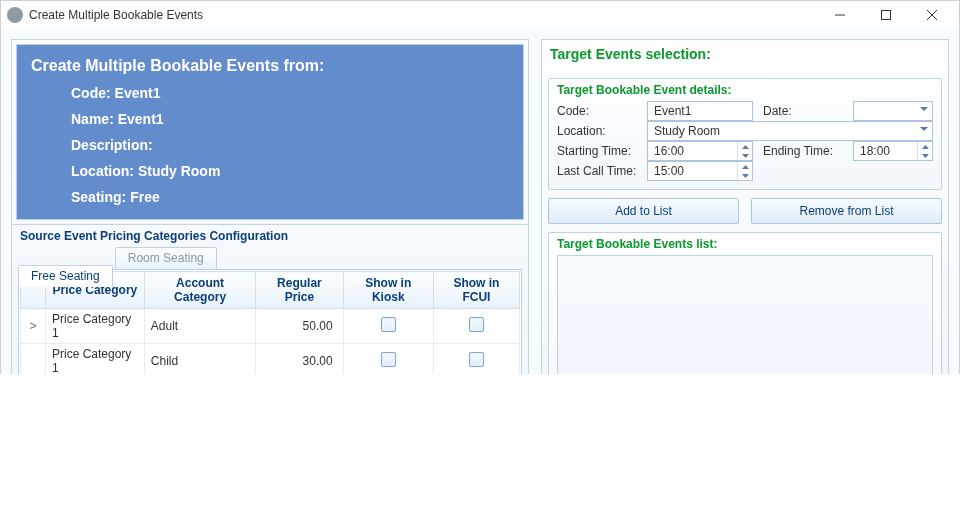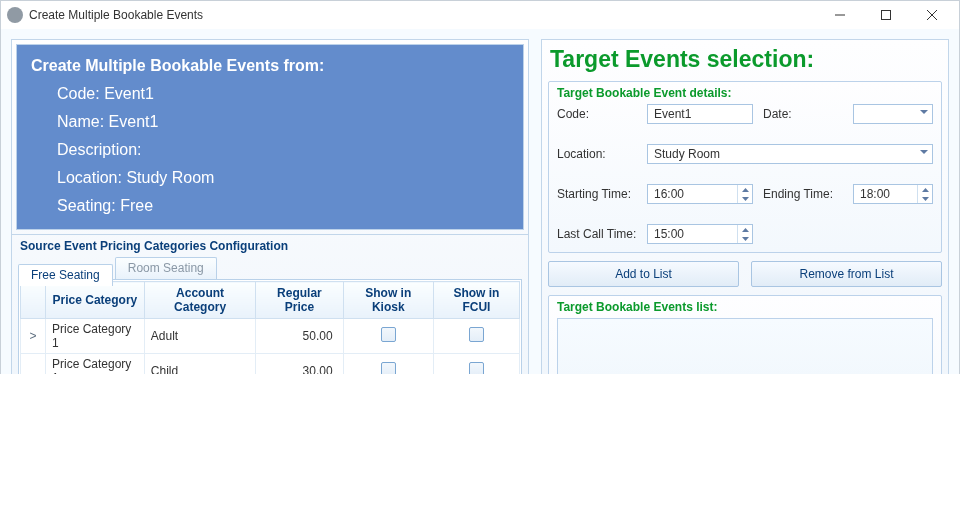--- a/index.html
+++ b/index.html
@@ -11,44 +11,44 @@
   .winbtn { width:46px; height:28px; display:flex; align-items:center; justify-content:center; color:#333; }
   .winbtn svg{ display:block; }
 
   .client { flex:1; padding:10px; background:#f6fbff; display:flex; flex-direction:column; gap:10px; }
   .mainrow { flex:1; display:flex; gap:12px; }
   .leftcol { width:552px; display:flex; flex-direction:column; background: linear-gradient(#fefeff, #edf4fb); border:1px solid #c2d6ea; }
   .rightcol { flex:1; display:flex; flex-direction:column; background: linear-gradient(#fefeff, #edf4fb); border:1px solid #c2d6ea; padding:4px 6px 6px 6px; }
 
   .bluebox { margin:4px; background:#638ccc; color:#fff; border:1px solid #bcd2ea; padding:12px 14px 14px 14px; }
   .bluebox h1 { margin:0 0 6px 0; font-size:16px; font-weight:bold; }
-  .bluebox .line { margin:10px 0 0 26px; font-weight:normal; font-size:16px; }
+  .bluebox .line { margin:10px 0 0 40px; font-weight:bold; font-size:14px; }
   .bluebox .line .lbl:after { content:": "; }
   .bluebox .line.noval .lbl:after { content:":"; }
 
   .secthdr { color:#0a3f7a; font-weight:bold; padding:4px 8px 2px 8px; border-top:1px solid #c2d6ea; }
   .tabsrow { display:flex; align-items:flex-end; padding-left:6px; margin-top:2px; }
   .tab { border:1px solid #b9d1e9; border-bottom:none; padding:3px 12px 4px; background:linear-gradient(#fbfeff,#e9f2fb); margin-right:2px; border-radius:2px 2px 0 0; font-size:12px; color:#0a3f7a; position:relative; }
-  .tab.active { background:#fff; z-index:2; top:7px; }
+  .tab.active { background:#fff; z-index:2; top:18px; }
   .tab.disabled { color:#8a98a6; }
   .gridwrap { margin:0 6px 6px 6px; border:1px solid #b9d1e9; background:#fff; flex:1; }
   .gridwrap2 { padding:1px; }
   .grid { width:100%; border-collapse:collapse; }
   .grid th { background:linear-gradient(#fbfeff,#e9f2fb); color:#0a3f7a; font-weight:bold; border:1px solid #cfe0f0; padding:4px 6px; text-align:center; font-size:12px; }
   .grid th:first-child { width:20px; padding:4px 2px; }
   .grid td { border:1px solid #e3edf6; padding:3px 6px; font-size:12px; }
   .grid td.rowhdr { text-align:center; width:20px; padding:3px 2px; color:#5e6f80; }
   .grid td.num { text-align:right; padding-right:10px; }
   .chkcell { text-align:center; }
   .chkbox { width:13px; height:13px; display:inline-block; border:1px solid #7aa6d2; background:linear-gradient(#f2f7fc,#e4eef8); border-radius:2px; }
 
-  .rightcol h2 { margin:2px 0 4px 2px; color:#0b9a2c; font-size:23px; font-weight:bold; }
+  .rightcol h2 { margin:2px 0 12px 2px; color:#0b9a2c; font-size:14px; font-weight:bold; }
   .grp { border:1px solid #bcd2ea; margin-top:4px; background:linear-gradient(#fefeff,#f3f8fd); border-radius:2px; }
   .grp .grptitle { color:#0b9a2c; font-weight:bold; padding:4px 8px 0 8px; }
-  .form { padding:4px 8px 8px 8px; display:grid; grid-template-columns: 80px 106px 80px 80px; gap:20px 10px; align-items:center; }
+  .form { padding:4px 8px 8px 8px; display:grid; grid-template-columns: 80px 106px 80px 80px; gap:0 10px; align-items:center; }
   .form label { color:#333; }
   .inp, .dd, .spin { height:20px; box-sizing:border-box; border:1px solid #a9c5e2; background:#fff; width:100%; display:flex; align-items:center; padding:0 6px; position:relative; font-size:12px; }
   .dd::after { content:""; position:absolute; right:4px; top:50%; transform:translateY(-50%); border:4px solid transparent; border-top-color:#5e7aa3; }
   .spin { padding-right:14px; }
   .spin .spinbtns { position:absolute; right:0; top:0; bottom:0; width:14px; border-left:1px solid #cfe0f0; display:flex; flex-direction:column; }
   .spin .spinbtns div { flex:1; display:flex; align-items:center; justify-content:center; }
   .spin .spinbtns div svg{display:block}
   .wideloc { grid-column: 2 / span 3; }
 
   .btnrow { display:flex; gap:12px; margin-top:8px; }

